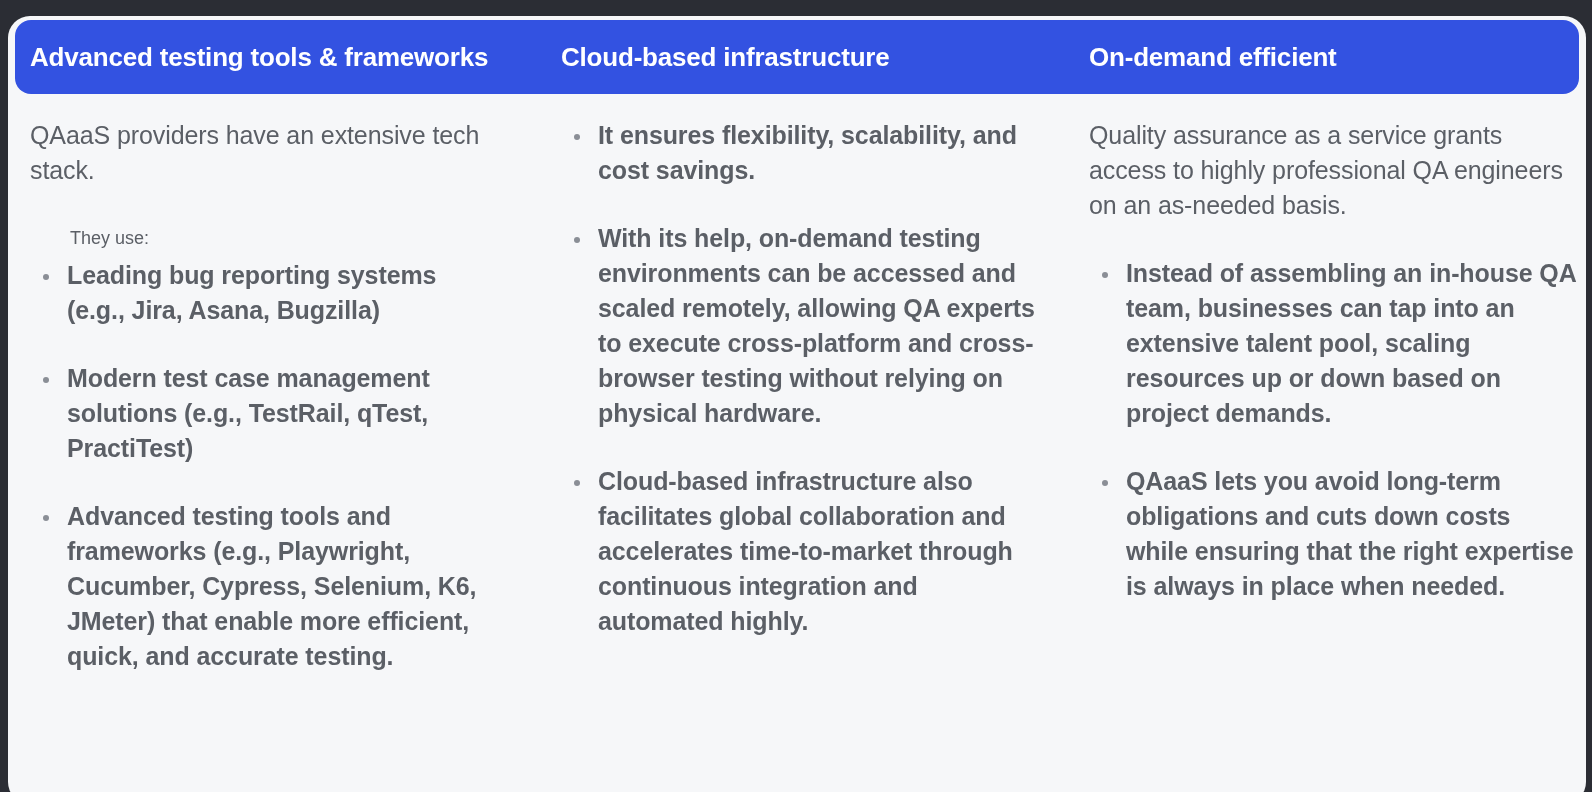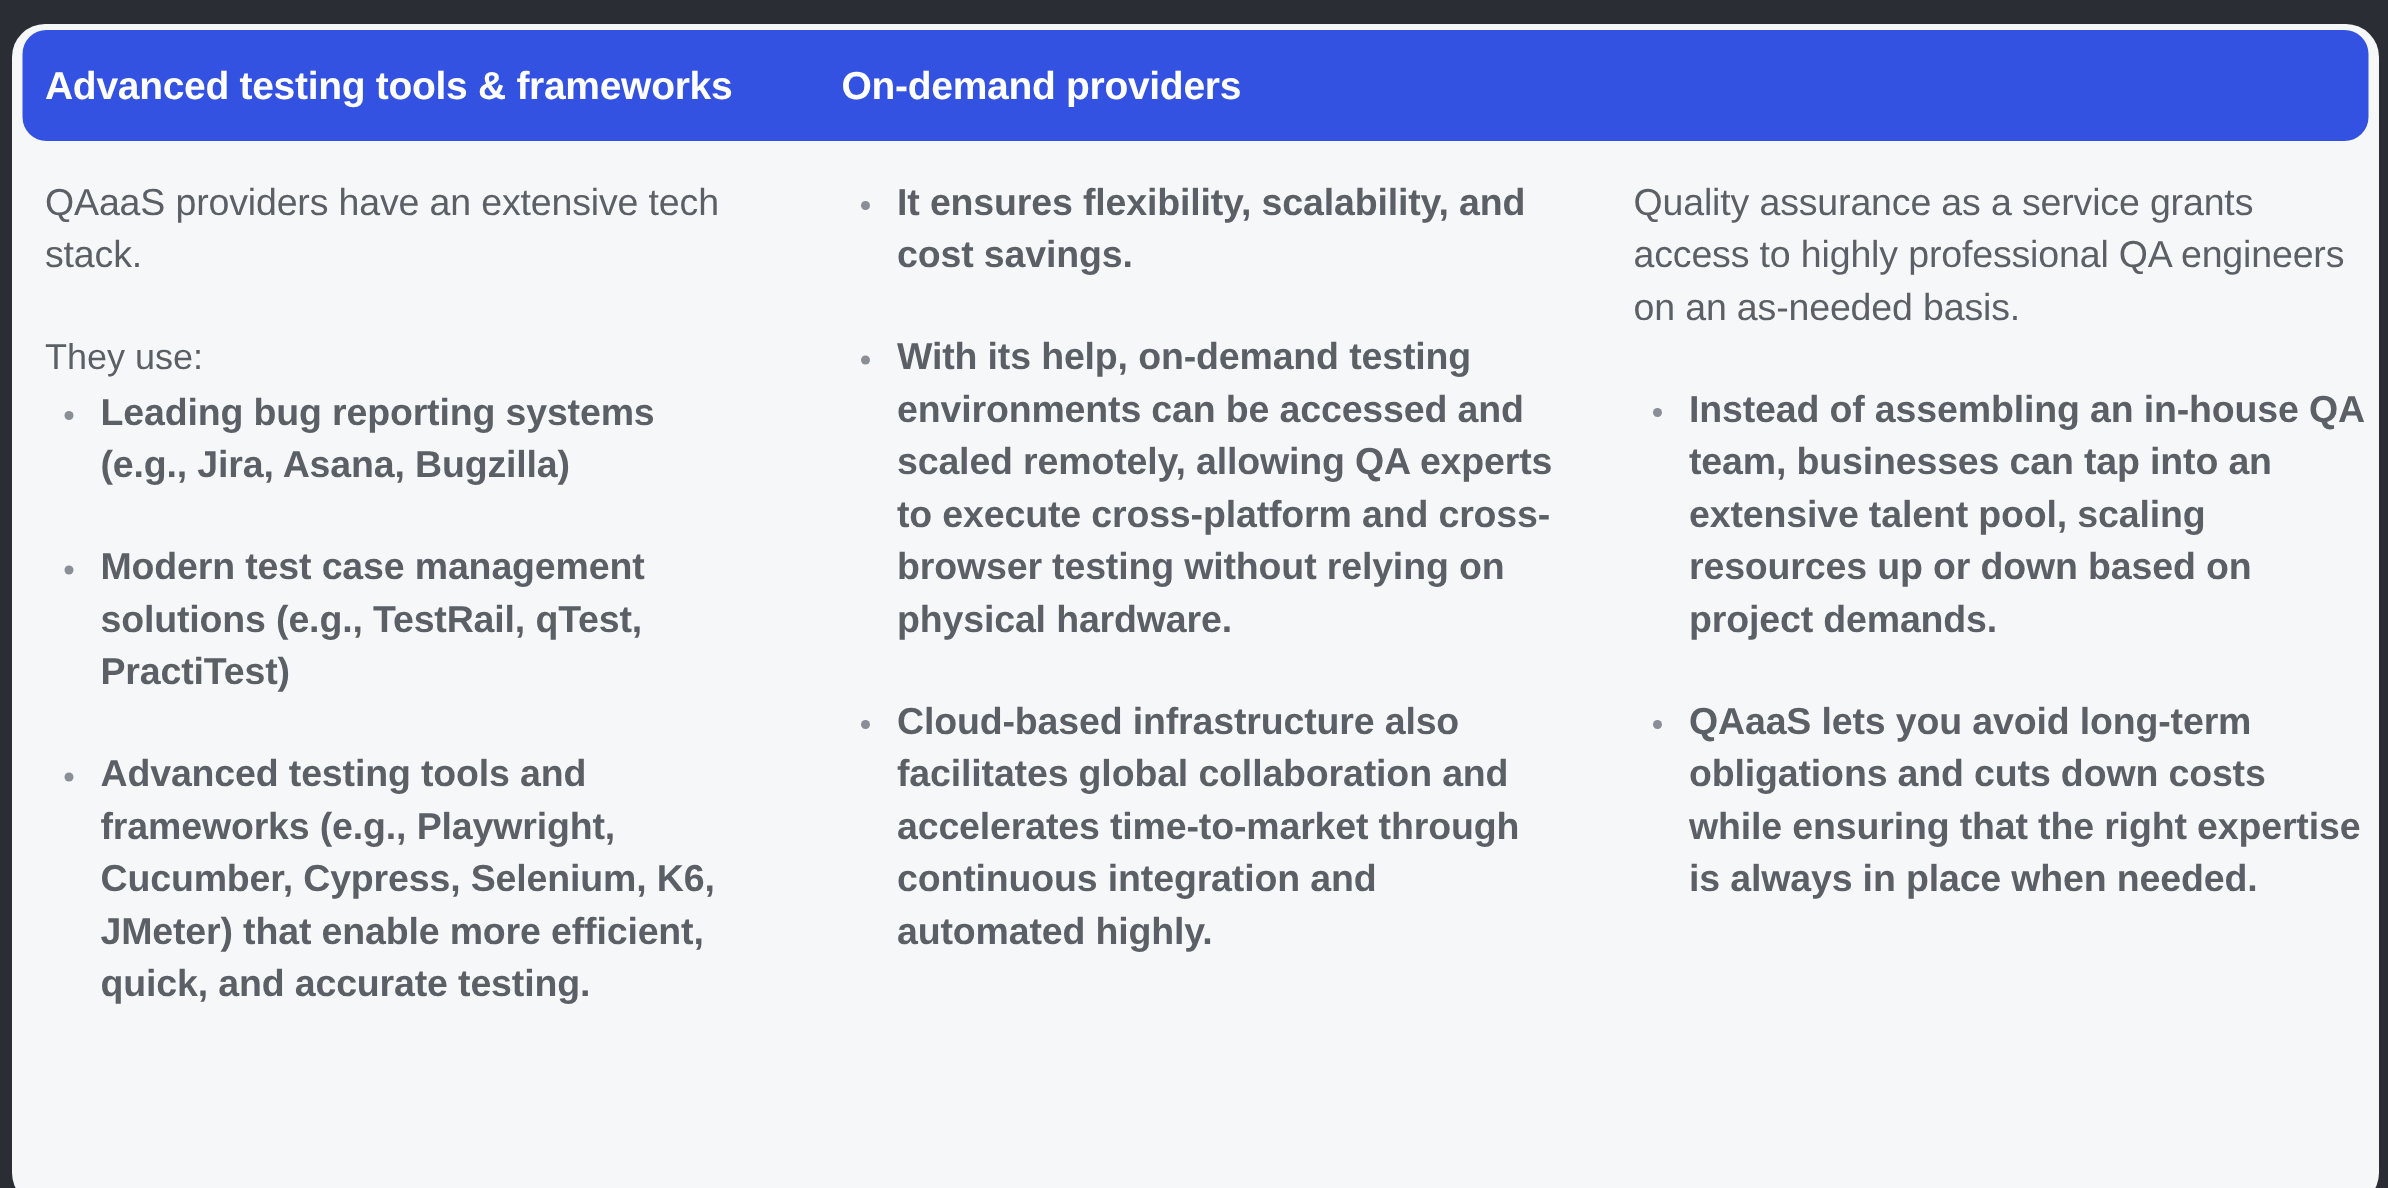--- a/index.html
+++ b/index.html
@@ -75,23 +75,24 @@
 
   .intro {
     color: #5b5f66;
     font-size: 25px;
     line-height: 35px;
     letter-spacing: -0.1px;
   }
 
   .lead-in {
     color: #5b5f66;
-    font-size: 24px;
+    font-size: 18px;
     line-height: 35px;
     margin-top: 33px;
+    margin-left: 40px;
   }
 
   .intro + .bullets { margin-top: 33px; }
   .lead-in + .bullets { margin-top: 2px; }
 
   .bullets { list-style: none; }
 
   .bullets li {
     position: relative;
     color: #5b5f66;
@@ -116,21 +117,22 @@
     background: #8a8e96;
   }
 </style>
 </head>
 <body>
 
 <div class="card">
 
   <div class="header-bar">
     <div class="header-cell c1">Advanced testing tools &amp; frameworks</div>
-    <div class="header-cell c3">On-demand providers</div>
+    <div class="header-cell c2">Cloud-based infrastructure</div>
+    <div class="header-cell c3">On-demand efficient</div>
   </div>
 
   <div class="columns">
 
     <div class="column c1">
       <p class="intro">QAaaS providers have an extensive tech stack.</p>
       <p class="lead-in">They use:</p>
       <ul class="bullets">
         <li>Leading bug reporting systems (e.g., Jira, Asana, Bugzilla)</li>
         <li>Modern test case management solutions (e.g., TestRail, qTest, PractiTest)</li>

